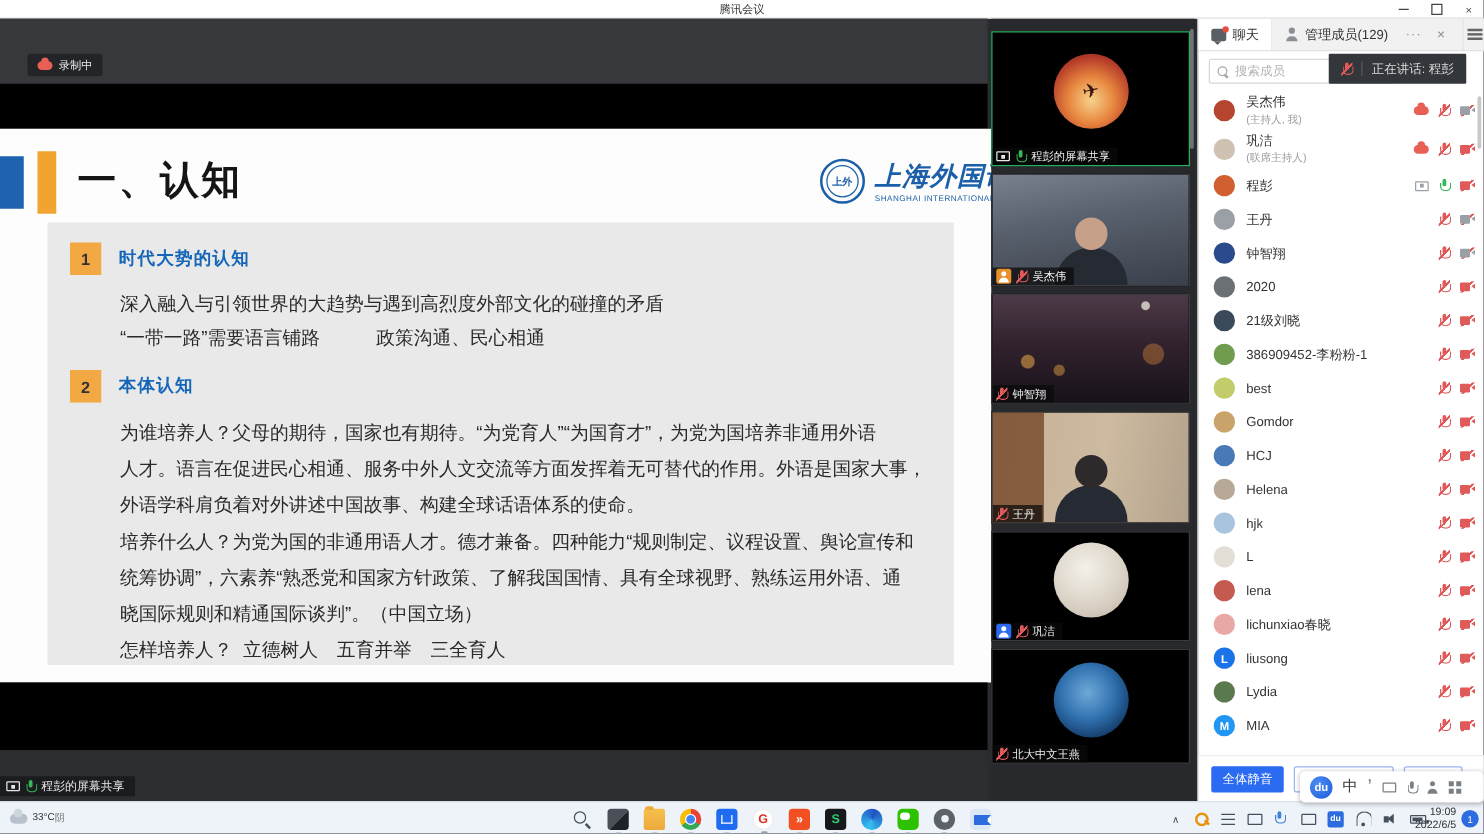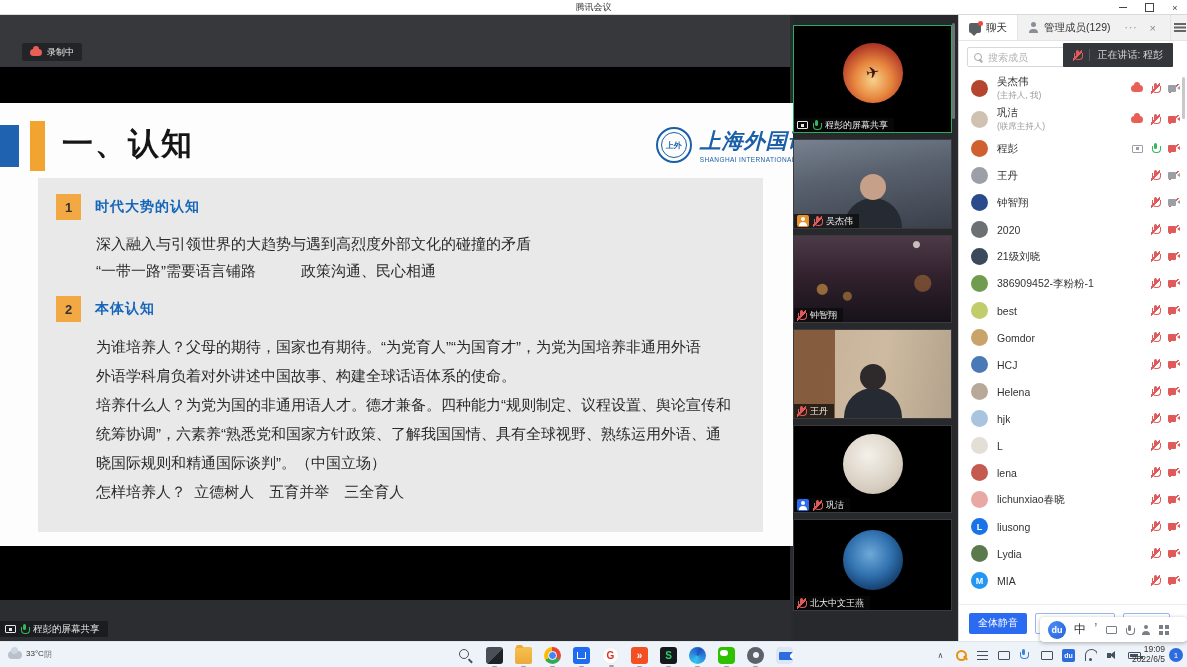--- a/index.html
+++ b/index.html
@@ -273,20 +273,21 @@
               <div class="line">“一带一路”需要语言铺路　　　政策沟通、民心相通</div>
             </div>
         </div>
         <div class="sec sec2">
           <div class="sec-head">
             <span class="sec-num">2</span>
             <span class="sec-title">本体认知</span>
           </div>
           <div class="sec-lines">
               <div class="line">为谁培养人？父母的期待，国家也有期待。“为党育人”“为国育才”，为党为国培养非通用外语</div>
+              <div class="line">人才。语言在促进民心相通、服务中外人文交流等方面发挥着无可替代的作用。外语是国家大事，</div>
               <div class="line">外语学科肩负着对外讲述中国故事、构建全球话语体系的使命。</div>
               <div class="line">培养什么人？为党为国的非通用语人才。德才兼备。四种能力“规则制定、议程设置、舆论宣传和</div>
               <div class="line">统筹协调”，六素养“熟悉党和国家方针政策、了解我国国情、具有全球视野、熟练运用外语、通</div>
               <div class="line">晓国际规则和精通国际谈判”。（中国立场）</div>
               <div class="line">怎样培养人？  立德树人　五育并举　三全育人</div>
             </div>
         </div>
       </div>
     </div>
 

